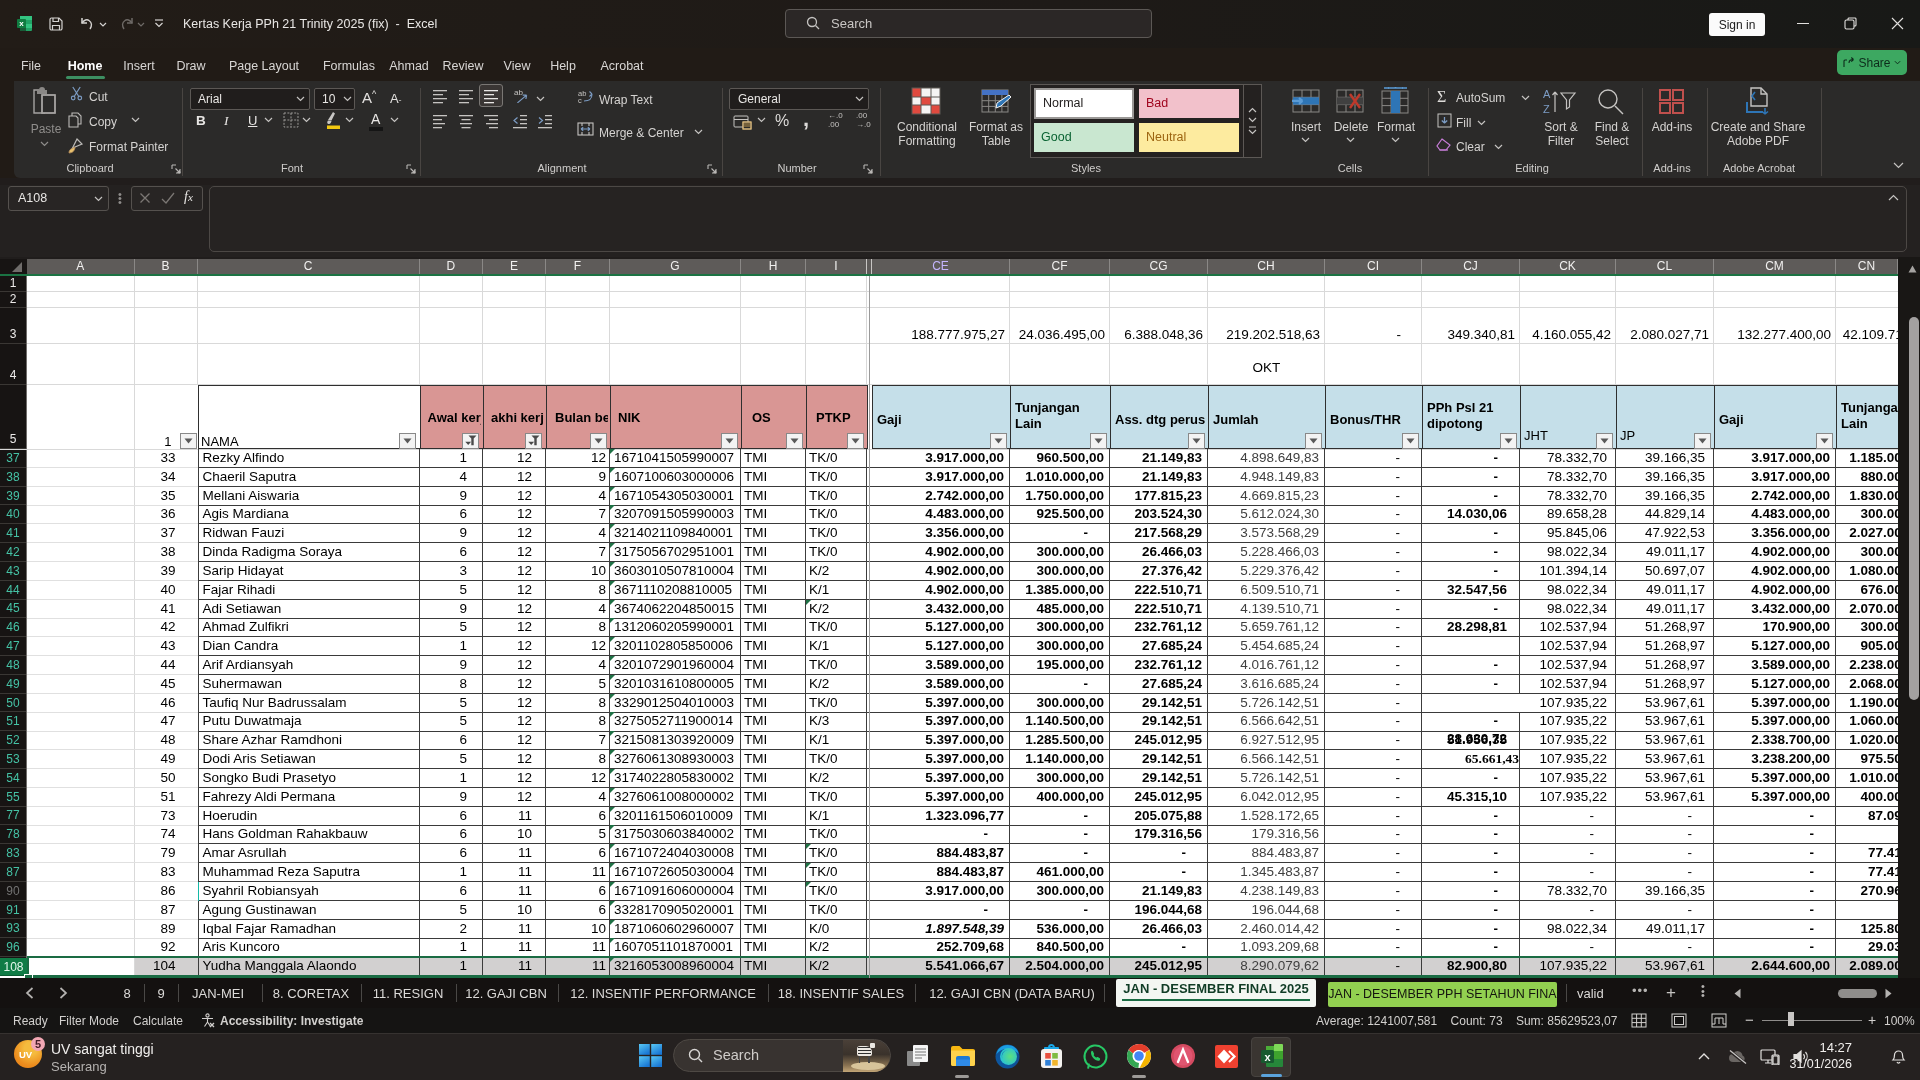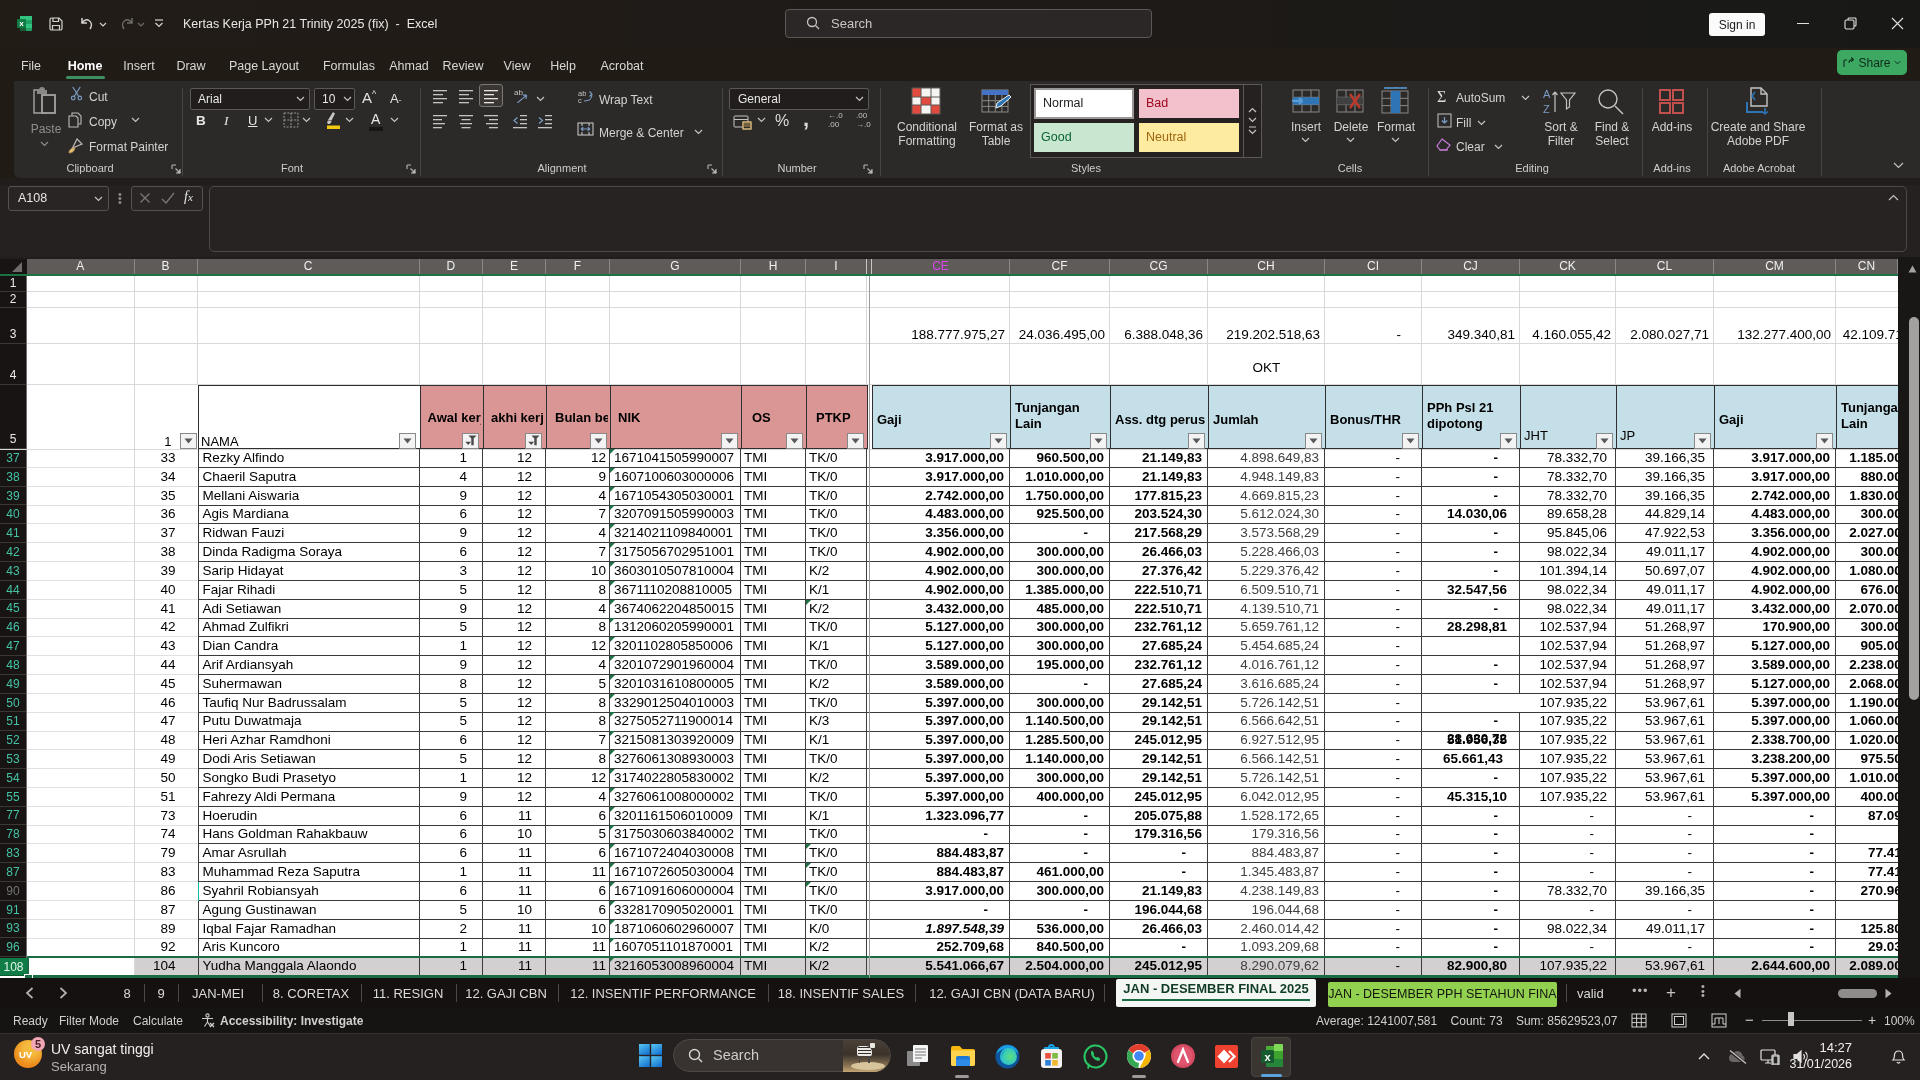--- a/index.html
+++ b/index.html
@@ -441,21 +441,21 @@
 <div class="abs" style="left:12px;top:262px;width:0;height:0;border-style:solid;border-width:0 0 10px 10px;border-color:transparent transparent #6f6c6a transparent"></div>
 <div class="abs" style="left:27px;top:259px;width:107.5px;height:15px;color:#f1f0ef;font-size:12px;text-align:center;line-height:15px;border-right:1px solid #8a8886;overflow:hidden">A</div>
 <div class="abs" style="left:134.5px;top:259px;width:63px;height:15px;color:#f1f0ef;font-size:12px;text-align:center;line-height:15px;border-right:1px solid #8a8886;overflow:hidden">B</div>
 <div class="abs" style="left:197.5px;top:259px;width:222px;height:15px;color:#f1f0ef;font-size:12px;text-align:center;line-height:15px;border-right:1px solid #8a8886;overflow:hidden">C</div>
 <div class="abs" style="left:419.5px;top:259px;width:63.5px;height:15px;color:#f1f0ef;font-size:12px;text-align:center;line-height:15px;border-right:1px solid #8a8886;overflow:hidden">D</div>
 <div class="abs" style="left:483px;top:259px;width:63px;height:15px;color:#f1f0ef;font-size:12px;text-align:center;line-height:15px;border-right:1px solid #8a8886;overflow:hidden">E</div>
 <div class="abs" style="left:546px;top:259px;width:64px;height:15px;color:#f1f0ef;font-size:12px;text-align:center;line-height:15px;border-right:1px solid #8a8886;overflow:hidden">F</div>
 <div class="abs" style="left:610px;top:259px;width:131px;height:15px;color:#f1f0ef;font-size:12px;text-align:center;line-height:15px;border-right:1px solid #8a8886;overflow:hidden">G</div>
 <div class="abs" style="left:741px;top:259px;width:65px;height:15px;color:#f1f0ef;font-size:12px;text-align:center;line-height:15px;border-right:1px solid #8a8886;overflow:hidden">H</div>
 <div class="abs" style="left:806px;top:259px;width:61px;height:15px;color:#f1f0ef;font-size:12px;text-align:center;line-height:15px;border-right:1px solid #8a8886;overflow:hidden">I</div>
-<div class="abs" style="left:872px;top:259px;width:138px;height:15px;color:#d946ef;font-size:12px;text-align:center;line-height:15px;border-right:1px solid #8a8886;overflow:hidden">CE</div>
+<div class="abs" style="left:872px;top:259px;width:138px;height:15px;color:#c4b5fd;font-size:12px;text-align:center;line-height:15px;border-right:1px solid #8a8886;overflow:hidden">CE</div>
 <div class="abs" style="left:1010px;top:259px;width:100px;height:15px;color:#f1f0ef;font-size:12px;text-align:center;line-height:15px;border-right:1px solid #8a8886;overflow:hidden">CF</div>
 <div class="abs" style="left:1110px;top:259px;width:98px;height:15px;color:#f1f0ef;font-size:12px;text-align:center;line-height:15px;border-right:1px solid #8a8886;overflow:hidden">CG</div>
 <div class="abs" style="left:1208px;top:259px;width:117px;height:15px;color:#f1f0ef;font-size:12px;text-align:center;line-height:15px;border-right:1px solid #8a8886;overflow:hidden">CH</div>
 <div class="abs" style="left:1325px;top:259px;width:97px;height:15px;color:#f1f0ef;font-size:12px;text-align:center;line-height:15px;border-right:1px solid #8a8886;overflow:hidden">CI</div>
 <div class="abs" style="left:1422px;top:259px;width:98px;height:15px;color:#f1f0ef;font-size:12px;text-align:center;line-height:15px;border-right:1px solid #8a8886;overflow:hidden">CJ</div>
 <div class="abs" style="left:1520px;top:259px;width:96px;height:15px;color:#f1f0ef;font-size:12px;text-align:center;line-height:15px;border-right:1px solid #8a8886;overflow:hidden">CK</div>
 <div class="abs" style="left:1616px;top:259px;width:98px;height:15px;color:#f1f0ef;font-size:12px;text-align:center;line-height:15px;border-right:1px solid #8a8886;overflow:hidden">CL</div>
 <div class="abs" style="left:1714px;top:259px;width:122px;height:15px;color:#f1f0ef;font-size:12px;text-align:center;line-height:15px;border-right:1px solid #8a8886;overflow:hidden">CM</div>
 <div class="abs" style="left:1836px;top:259px;width:62px;height:15px;color:#f1f0ef;font-size:12px;text-align:center;line-height:15px;border-right:1px solid #8a8886;overflow:hidden">CN</div>
 <div class="abs" style="left:867px;top:259px;width:5px;height:15px;background:#5e5b59"></div>
@@ -960,21 +960,21 @@
 <div class="cell num" style="left:1208px;top:712.48px;width:117px;height:18.82px;line-height:18.82px;border-right:1px solid #3c3c3c;color:#404040;">6.566.642,51</div>
 <div class="cell dash" style="left:1325px;top:712.48px;width:97px;height:18.82px;line-height:18.82px;border-right:1px solid #3c3c3c;">-</div>
 <div class="cell dash bold" style="left:1422px;top:712.48px;width:98px;height:18.82px;line-height:18.82px;border-right:1px solid #3c3c3c;">-</div>
 <div class="cell num" style="left:1520px;top:712.48px;width:96px;height:18.82px;line-height:18.82px;border-right:1px solid #3c3c3c;padding-right:8px;">107.935,22</div>
 <div class="cell num" style="left:1616px;top:712.48px;width:98px;height:18.82px;line-height:18.82px;border-right:1px solid #3c3c3c;padding-right:8px;">53.967,61</div>
 <div class="cell num bold" style="left:1714px;top:712.48px;width:122px;height:18.82px;line-height:18.82px;border-right:1px solid #3c3c3c;">5.397.000,00</div>
 <div class="cell num bold" style="left:1836px;top:712.48px;width:98px;height:18.82px;line-height:18.82px;border-right:1px solid #3c3c3c;">1.060.000,00</div>
 <div class="abs" style="left:27px;top:749.32px;width:170.5px;height:1px;background:#e0e0e0"></div>
 <div class="abs" style="left:197.5px;top:749.32px;width:1700.5px;height:1px;background:#3a3a3a"></div>
 <div class="cell num" style="left:134.5px;top:731.3px;width:63px;height:18.82px;line-height:18.82px;padding-right:22px">48</div>
-<div class="cell " style="left:197.5px;top:731.3px;width:222px;height:18.82px;line-height:18.82px;padding-left:4px;border-left:1px solid #3c3c3c;border-right:1px solid #3c3c3c">Heri Azhar Ramdhoni</div>
+<div class="cell " style="left:197.5px;top:731.3px;width:222px;height:18.82px;line-height:18.82px;padding-left:4px;border-left:1px solid #3c3c3c;border-right:1px solid #3c3c3c">Share Azhar Ramdhoni</div>
 <div class="cell num" style="left:419.5px;top:731.3px;width:63.5px;height:18.82px;line-height:18.82px;border-right:1px solid #3c3c3c;padding-right:15px">6</div>
 <div class="cell num" style="left:483px;top:731.3px;width:63px;height:18.82px;line-height:18.82px;border-right:1px solid #3c3c3c;padding-right:13px">12</div>
 <div class="cell num" style="left:546px;top:731.3px;width:64px;height:18.82px;line-height:18.82px;border-right:1px solid #3c3c3c;padding-right:3px">7</div>
 <div class="cell gt" style="left:610px;top:731.3px;width:131px;height:18.82px;line-height:18.82px;padding-left:4px;border-right:1px solid #3c3c3c">3215081303920009</div>
 <div class="cell " style="left:741px;top:731.3px;width:65px;height:18.82px;line-height:18.82px;padding-left:3px;border-right:1px solid #3c3c3c">TMI</div>
 <div class="cell " style="left:806px;top:731.3px;width:61px;height:18.82px;line-height:18.82px;padding-left:3px;border-right:1px solid #3c3c3c">K/1</div>
 <div class="cell num bold" style="left:872px;top:731.3px;width:138px;height:18.82px;line-height:18.82px;border-right:1px solid #3c3c3c;">5.397.000,00</div>
 <div class="cell num bold" style="left:1010px;top:731.3px;width:100px;height:18.82px;line-height:18.82px;border-right:1px solid #3c3c3c;">1.285.500,00</div>
 <div class="cell num bold" style="left:1110px;top:731.3px;width:98px;height:18.82px;line-height:18.82px;border-right:1px solid #3c3c3c;">245.012,95</div>
 <div class="cell num" style="left:1208px;top:731.3px;width:117px;height:18.82px;line-height:18.82px;border-right:1px solid #3c3c3c;color:#404040;">6.927.512,95</div>
@@ -992,21 +992,21 @@
 <div class="cell num" style="left:483px;top:750.12px;width:63px;height:18.82px;line-height:18.82px;border-right:1px solid #3c3c3c;padding-right:13px">12</div>
 <div class="cell num" style="left:546px;top:750.12px;width:64px;height:18.82px;line-height:18.82px;border-right:1px solid #3c3c3c;padding-right:3px">8</div>
 <div class="cell gt" style="left:610px;top:750.12px;width:131px;height:18.82px;line-height:18.82px;padding-left:4px;border-right:1px solid #3c3c3c">3276061308930003</div>
 <div class="cell " style="left:741px;top:750.12px;width:65px;height:18.82px;line-height:18.82px;padding-left:3px;border-right:1px solid #3c3c3c">TMI</div>
 <div class="cell " style="left:806px;top:750.12px;width:61px;height:18.82px;line-height:18.82px;padding-left:3px;border-right:1px solid #3c3c3c">TK/0</div>
 <div class="cell num bold" style="left:872px;top:750.12px;width:138px;height:18.82px;line-height:18.82px;border-right:1px solid #3c3c3c;">5.397.000,00</div>
 <div class="cell num bold" style="left:1010px;top:750.12px;width:100px;height:18.82px;line-height:18.82px;border-right:1px solid #3c3c3c;">1.140.000,00</div>
 <div class="cell num bold" style="left:1110px;top:750.12px;width:98px;height:18.82px;line-height:18.82px;border-right:1px solid #3c3c3c;">29.142,51</div>
 <div class="cell num" style="left:1208px;top:750.12px;width:117px;height:18.82px;line-height:18.82px;border-right:1px solid #3c3c3c;color:#404040;">6.566.142,51</div>
 <div class="cell dash" style="left:1325px;top:750.12px;width:97px;height:18.82px;line-height:18.82px;border-right:1px solid #3c3c3c;">-</div>
-<div class="cell num bold" style="left:1422px;top:750.12px;width:98px;height:18.82px;line-height:18.82px;border-right:1px solid #3c3c3c;padding-right:16px;">65.661,43</div>
+<div class="cell num bold" style="left:1422px;top:750.12px;width:98px;height:18.82px;line-height:18.82px;border-right:1px solid #3c3c3c;padding-right:0;font-family:Liberation Serif, serif;">65.661,43</div>
 <div class="cell num" style="left:1520px;top:750.12px;width:96px;height:18.82px;line-height:18.82px;border-right:1px solid #3c3c3c;padding-right:8px;">107.935,22</div>
 <div class="cell num" style="left:1616px;top:750.12px;width:98px;height:18.82px;line-height:18.82px;border-right:1px solid #3c3c3c;padding-right:8px;">53.967,61</div>
 <div class="cell num bold" style="left:1714px;top:750.12px;width:122px;height:18.82px;line-height:18.82px;border-right:1px solid #3c3c3c;">3.238.200,00</div>
 <div class="cell num bold" style="left:1836px;top:750.12px;width:98px;height:18.82px;line-height:18.82px;border-right:1px solid #3c3c3c;">975.500,00</div>
 <div class="abs" style="left:27px;top:786.9600000000002px;width:170.5px;height:1px;background:#e0e0e0"></div>
 <div class="abs" style="left:197.5px;top:786.9600000000002px;width:1700.5px;height:1px;background:#3a3a3a"></div>
 <div class="cell num" style="left:134.5px;top:768.94px;width:63px;height:18.82px;line-height:18.82px;padding-right:22px">50</div>
 <div class="cell " style="left:197.5px;top:768.94px;width:222px;height:18.82px;line-height:18.82px;padding-left:4px;border-left:1px solid #3c3c3c;border-right:1px solid #3c3c3c">Songko Budi Prasetyo</div>
 <div class="cell num" style="left:419.5px;top:768.94px;width:63.5px;height:18.82px;line-height:18.82px;border-right:1px solid #3c3c3c;padding-right:15px">1</div>
 <div class="cell num" style="left:483px;top:768.94px;width:63px;height:18.82px;line-height:18.82px;border-right:1px solid #3c3c3c;padding-right:13px">12</div>

